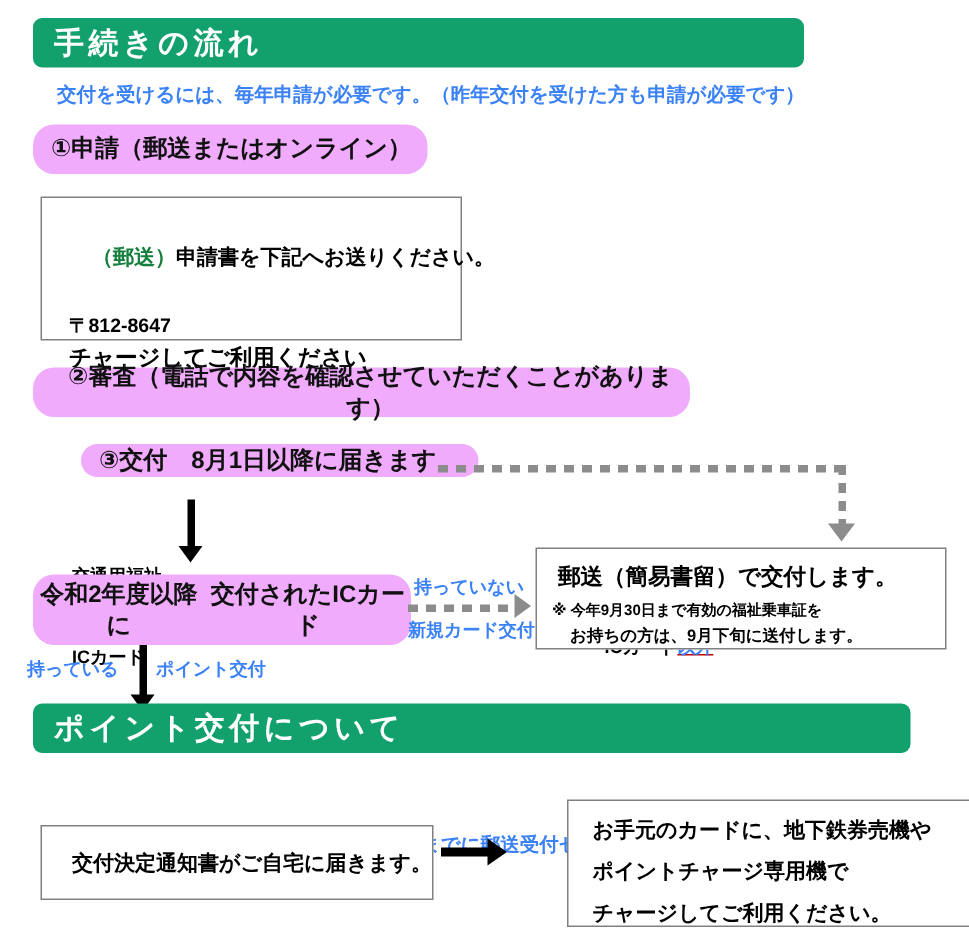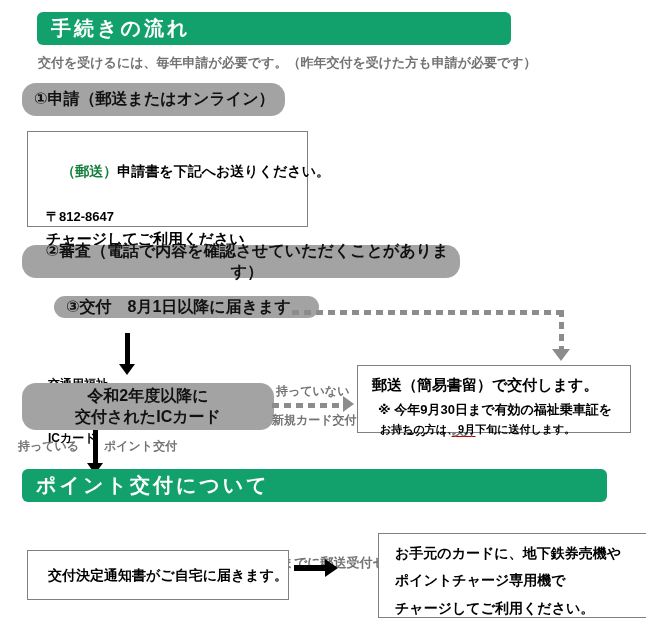--- a/index.html
+++ b/index.html
@@ -27,41 +27,41 @@
     font-weight: bold;
     display: flex;
     align-items: center;
     letter-spacing: 3px;
     padding-left: 14px;
     box-sizing: border-box;
   }
 
   
   .mint-box {
-    background: #a3a3a3;
+    background: #f0abfc;
     border-radius: 14px;
     color: #111111;
     font-weight: bold;
     display: flex;
     align-items: center;
     justify-content: center;
     box-sizing: border-box;
     text-align: center;
   }
   .mint-box.left { justify-content: flex-start; padding-left: 12px; }
 
   
   .outline-box {
     background: #ffffff;
     border: 1px solid #808080;
     box-sizing: border-box;
   }
 
   
-  .red { color: #737373; }
+  .red { color: #3b82f6; }
   .black { color: #000000; }
   .green-txt { color: #15803d; }
   .bold { font-weight: bold; }
   .u-red { text-decoration: underline; text-decoration-color: #C00000; }
 
   .txt { white-space: pre; line-height: 1.45; }
 
   
   .v-arrow-line {
     background: #000000;
@@ -108,21 +108,21 @@
     border-top: 8px solid transparent;
     border-bottom: 8px solid transparent;
     border-left: 11px solid #8C8C8C;
   }
 </style>
 </head>
 <body>
 
 <div id="page">
 
-  <div class="abs green-bar" style="left:22px; top:12px; width:474px; height:33px; font-size:20px;margin-left:15px;">
+  <div class="abs green-bar" style="left:22px; top:12px; width:514px; height:33px; font-size:20px;">
     <span>手続きの流れ</span>
   </div>
 
   <div class="abs txt red bold" style="left:38px; top:54px; font-size:13px;">交付を受けるには、毎年申請が必要です。（昨年交付を受けた方も申請が必要です）</div>
 
   <div class="abs mint-box left" style="left:22px; top:83px; width:263px; height:33px; font-size:16px;">
     <span>①申請（郵送またはオンライン）</span>
   </div>
 
   <div class="abs outline-box" style="left:27px; top:131px; width:281px; height:96px;">
@@ -143,21 +143,21 @@
   </div>
 
   <div class="abs v-arrow-line" style="left:125px; top:333px; height:32px;"></div>
   <div class="abs v-arrow-head" style="left:119px; top:364px;"></div>
 
   <div class="abs txt bold black" style="left:48px; top:339px; font-size:12px; line-height:1.5;">
     <div>交通用福祉</div>
     <div>ICカード</div>
   </div>
 
-  <div class="abs mint-box" style="left:22px; top:383px; width:252px; height:47px; font-size:16px; flex-direction:column;">
+  <div class="abs mint-box" style="left:22px; top:383px; width:252px; height:47px; font-size:16px; flex-direction:row;">
     <div>令和2年度以降に</div>
     <div>交付されたICカード</div>
   </div>
 
   <div class="abs v-arrow-line" style="left:93px; top:430px; height:38px;"></div>
   <div class="abs v-arrow-head" style="left:87px; top:463px;"></div>
 
   <div class="abs txt bold red" style="left:18px; top:438px; font-size:12px;">持っている</div>
   <div class="abs txt bold red" style="left:104px; top:438px; font-size:12px;">ポイント交付</div>
 
@@ -171,21 +171,21 @@
   </div>
 
   <div class="abs dot-h" style="left:272px; top:403px; width:72px;"></div>
   <div class="abs dot-arrow-right" style="left:343px; top:396px;"></div>
 
   <div class="abs txt bold red" style="left:276px; top:383px; font-size:12px;">持っていない</div>
   <div class="abs txt bold red" style="left:272px; top:412px; font-size:12px;">新規カード交付</div>
 
   <div class="abs outline-box" style="left:357px; top:365px; width:274px; height:68px;">
     <div class="txt bold black" style="margin:8px 0 0 14px; font-size:15px;">郵送（簡易書留）で交付します。</div>
-    <div class="txt bold black" style="margin:5px 0 0 20px; font-size:13px;">※ 今年9月30日まで有効の福祉乗車証を</div>
+    <div class="txt bold black" style="margin:5px 0 0 10px; font-size:10px;">※ 今年9月30日まで有効の福祉乗車証を</div>
     <div class="txt bold black" style="margin:2px 0 0 22px; font-size:11px;">お持ちの方は、9月下旬に送付します。</div>
   </div>
 
   <div class="abs green-bar" style="left:22px; top:469px; width:585px; height:33px; font-size:20px;">
     <span>ポイント交付について</span>
   </div>
 
   <div class="abs txt red bold" style="left:30px; top:508px; font-size:13px; line-height:1.7;">
     <div>ポイント交付の場合は、申請書が毎月25日までに郵送受付センターに到着した方について、</div>
     <div>翌月中旬以降に交付決定通知書を送付します。</div>

